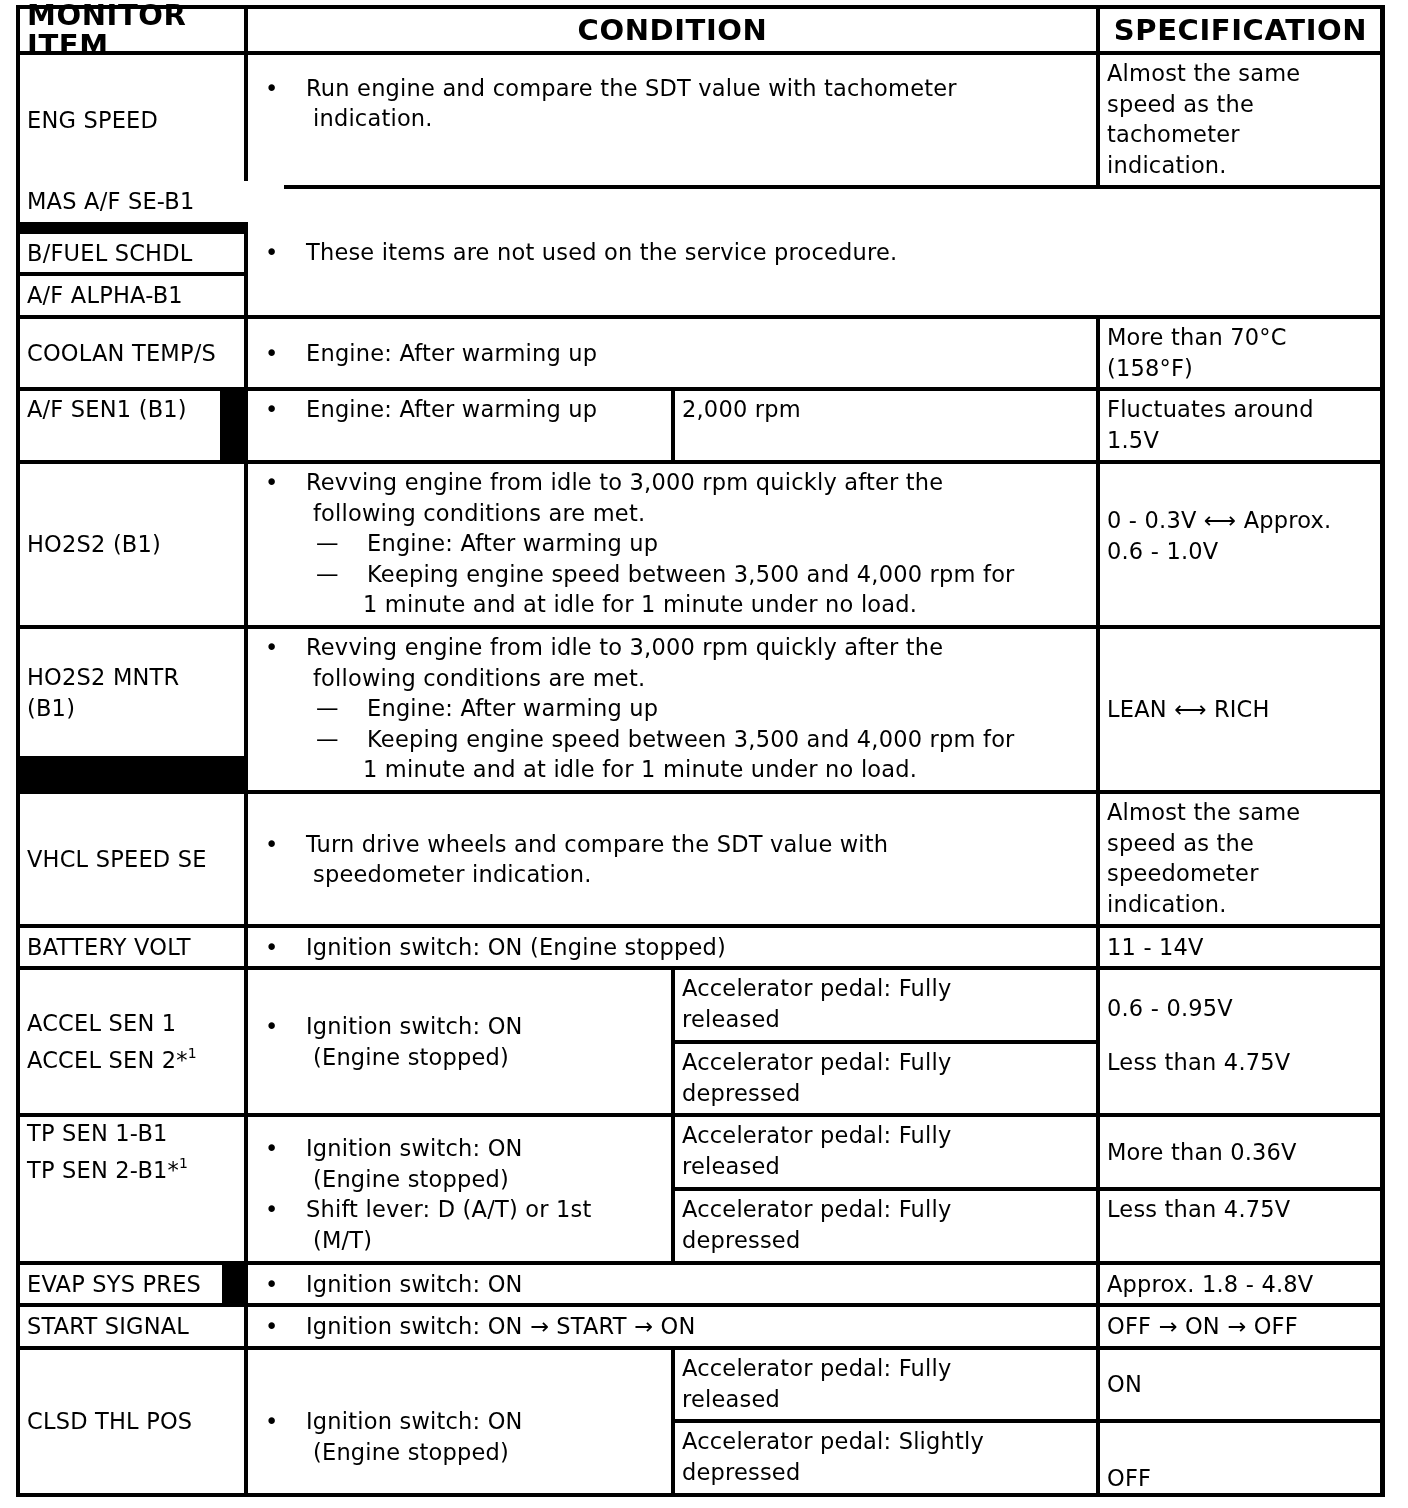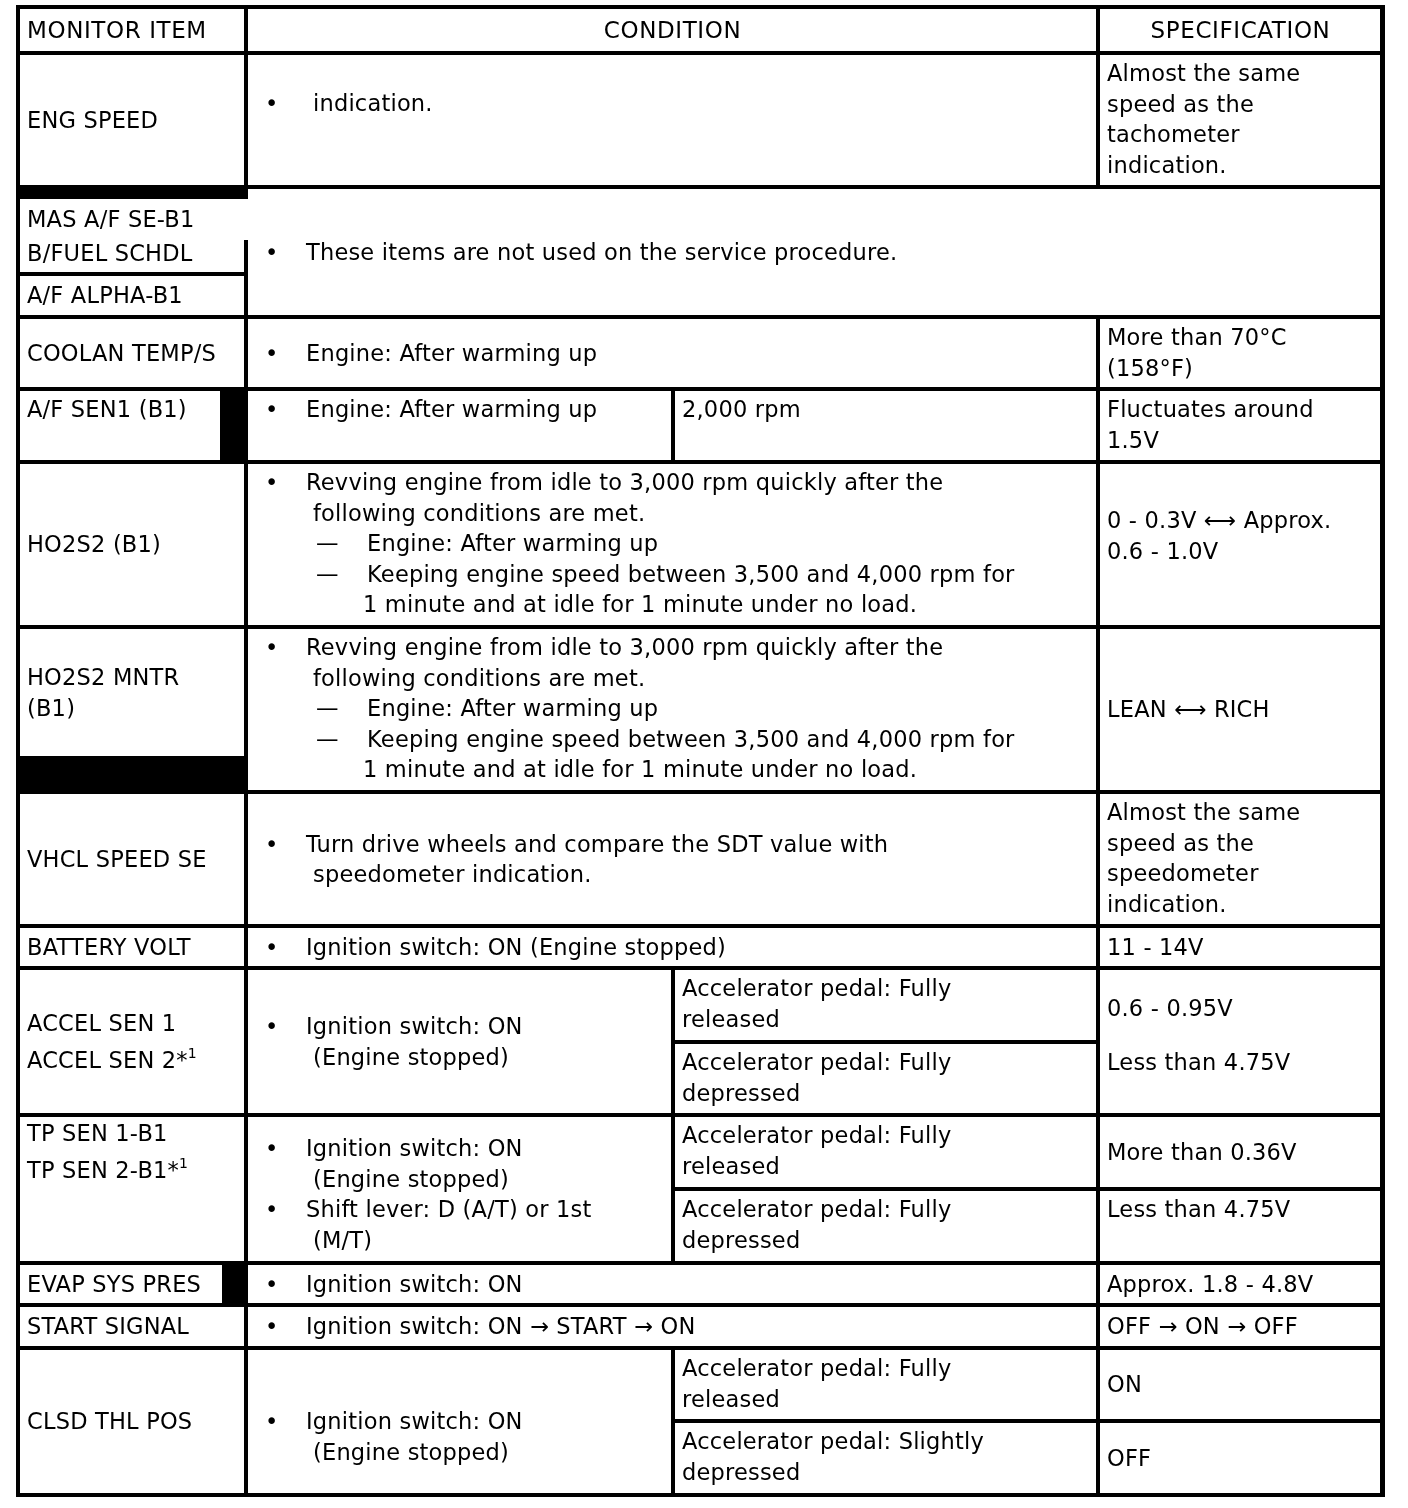--- a/index.html
+++ b/index.html
@@ -9,21 +9,21 @@
     background: #000000;
   }
   .cell {
     position: absolute; background: #ffffff; box-sizing: border-box;
     font-family: "DejaVu Sans", sans-serif; font-size: 22.5px; line-height: 30.5px;
     color: #000000; letter-spacing: 0.2px;
   }
   .pad { padding: 0 6px 0 7px; }
   .vc { display: flex; align-items: center; }
   .vt { display: flex; align-items: flex-start; padding-top: 3px; }
-  .hd { font-weight: normal; justify-content: center; text-align: center; font-size: 23px; letter-spacing: 0.6px; }
+  .hd { font-weight: bold; justify-content: center; font-size: 29px; letter-spacing: 0.6px; }
   .hd.left { justify-content: flex-start; }
   .lines { display: block; }
   .bl { position: relative; padding-left: 51px; }
   .bl .dot { position: absolute; left: 10px; top: 0; }
   .cont { padding-left: 58px; }
   .dash { position: relative; padding-left: 112px; }
   .dash .dsym { position: absolute; left: 61px; top: 0; }
   .dcont { padding-left: 108px; }
   sup { font-size: 14px; line-height: 0; vertical-align: 10px; }
 </style>
@@ -40,34 +40,34 @@
     </div>
   <div class="cell pad vc hd" style="left:1084px;top:4px;width:280px;height:42px;">
       <span>SPECIFICATION</span>
     </div>
 
   <div class="cell pad vc" style="left:4px;top:50px;width:224px;height:130px;">
       <span>ENG SPEED</span>
     </div>
   <div class="cell pad vc" style="left:232px;top:50px;width:848px;height:130px;">
     <div class="lines" style="margin-top:-34px;">
-      <div class="bl"><span class="dot">•</span></div>
+      <div class="bl"><span class="dot">•</span><span>Run engine and compare the SDT value with tachometer</span></div>
       <div class="cont"><span>indication.</span></div>
     </div>
   </div>
   <div class="cell pad vt" style="left:1084px;top:50px;width:280px;height:130px;">
     <div class="lines">
       <div>Almost the same</div>
       <div>speed as the</div>
       <div>tachometer</div>
       <div>indication.</div>
     </div>
   </div>
 
-  <div class="cell pad vc" style="left:4px;top:194px;width:264px;height:41px;">
+  <div class="cell pad vc" style="left:4px;top:176px;width:264px;height:41px;">
       <span>MAS A/F SE-B1</span>
     </div>
   <div class="cell pad vc" style="left:4px;top:229px;width:224px;height:38px;">
       <span>B/FUEL SCHDL</span>
     </div>
   <div class="cell pad vc" style="left:4px;top:271px;width:224px;height:39px;">
       <span>A/F ALPHA-B1</span>
     </div>
   <div class="cell pad vc" style="left:232px;top:184px;width:1132px;height:126px;">
     <div class="bl" style="width:100%;"><span class="dot">•</span><span>These items are not used on the service procedure.</span></div>
@@ -271,17 +271,17 @@
   </div>
   <div class="cell pad vc" style="left:1084px;top:1345px;width:280px;height:69px;">
       <span>ON</span>
     </div>
   <div class="cell pad vt" style="left:659px;top:1418px;width:421px;height:70px;">
     <div class="lines">
       <div>Accelerator pedal: Slightly</div>
       <div>depressed</div>
     </div>
   </div>
-  <div class="cell pad vc" style="left:1084px;top:1418px;width:280px;height:70px;">
+  <div class="cell pad vc" style="left:1084px;top:1418px;width:280px;height:70px;align-items:flex-end;">
       <span>OFF</span>
     </div>
 
 </div>
 
 </body></html>

